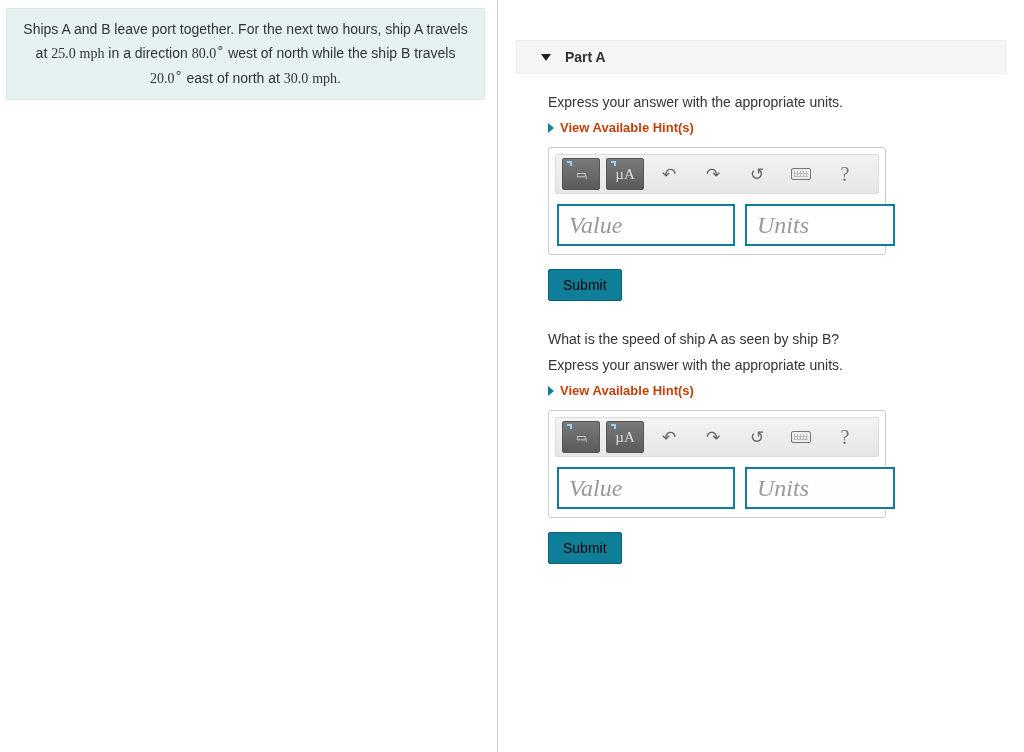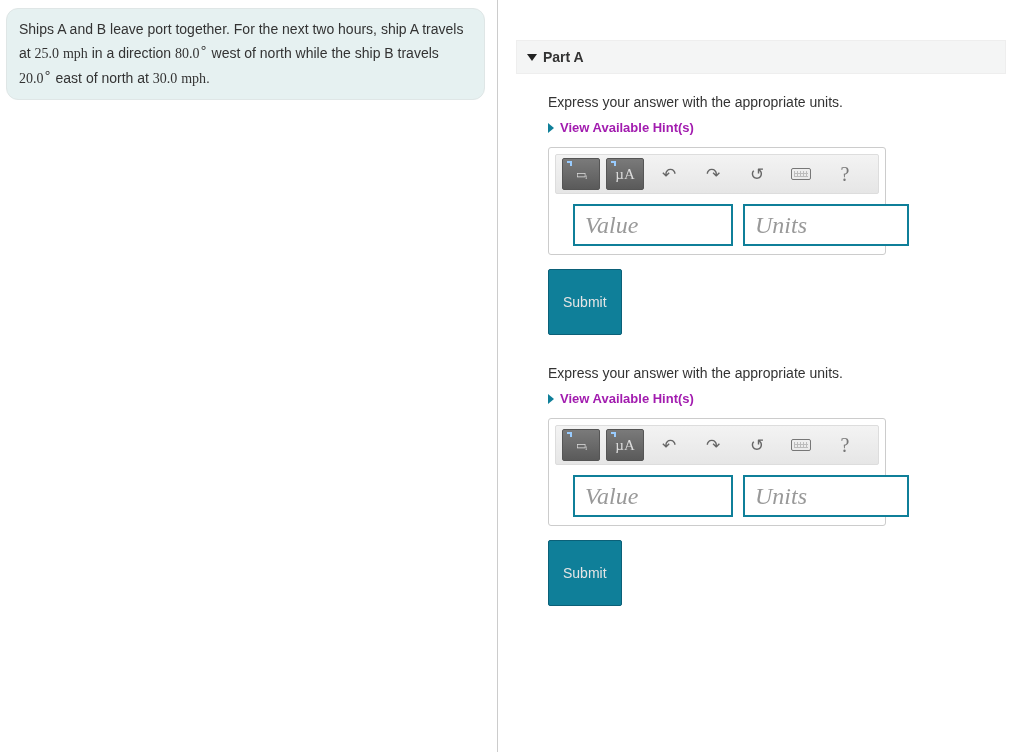--- a/index.html
+++ b/index.html
@@ -20,35 +20,36 @@
     padding: 8px 12px 8px 6px;
     min-height: 752px;
   }
   .right {
     flex: 1;
     padding: 40px 18px 20px 18px;
   }
   .problem-box {
     background: #e6f1f1;
     border: 1px solid #dfe6e6;
-    border-radius: 12px;
+    border-radius: 0;
     padding: 10px 12px;
     font-size: 14px;
     line-height: 1.45;
     color: #333;
+    text-align: center;
   }
   .serif { font-family: Georgia, 'Times New Roman', serif; }
   .deg { font-size: 13px; }
   .part-hdr {
     background: #f4f5f5;
     border: 1px solid #eee;
-    padding: 8px 10px;
+    padding: 8px 24px;
     display: flex;
     align-items: center;
-    gap: 6px;
+    gap: 14px;
     margin-bottom: 20px;
   }
   .caret-down {
     width: 0; height: 0;
     border-left: 5px solid transparent;
     border-right: 5px solid transparent;
     border-top: 7px solid #222;
   }
   .caret-right-small {
     display: inline-block;
@@ -57,21 +58,21 @@
     border-bottom: 5px solid transparent;
     border-left: 6px solid #0f7f99;
     margin-right: 6px;
     vertical-align: -1px;
   }
   .part-title { font-weight: bold; }
   .qtext { margin: 0 0 10px 32px; }
   .bold { font-weight: normal; }
   .hints {
     margin: 10px 0 12px 32px;
-    color: #a21caf;
+    color: #c2410c;
     font-weight: bold;
     cursor: pointer;
     font-size: 13px;
   }
   .answer-panel {
     margin-left: 32px;
     width: 338px;
     border: 1px solid #ccc;
     border-radius: 3px;
     padding: 6px;
@@ -119,32 +120,32 @@
   .val-input, .unit-input {
     height: 42px;
     border: 2px solid #0f7f99;
     font-family: Georgia, 'Times New Roman', serif;
     font-style: italic;
     font-size: 24px;
     color: #888;
     padding: 0 10px;
     outline: none;
   }
-  .val-input { width: 160px; margin-left: 16px; }
-  .unit-input { width: 166px; }
+  .val-input { width: 178px; }
+  .unit-input { width: 150px; }
   .val-input::placeholder, .unit-input::placeholder {
     color: #999;
     font-style: italic;
   }
   .submit-btn {
     margin: 14px 0 30px 32px;
     background: #0f7f99;
-    color: #e5e5e5;
+    color: #000000;
     border: 1px solid #0b6078;
-    padding: 24px 14px;
+    padding: 7px 14px;
     font-size: 14px;
     border-radius: 2px;
     cursor: pointer;
   }
   .kb-icon {
     display: inline-block;
     width: 20px; height: 12px;
     border: 1px solid #777;
     border-radius: 2px;
     position: relative;
@@ -215,20 +216,21 @@
           </div>
       </div>
       <div class="inputs-row">
         <input class="val-input" placeholder="Value" style="">
         <input class="unit-input" placeholder="Units" style="">
       </div>
     </div>
     <button class="submit-btn">Submit</button>
 
     
+    <div class="qtext">What is the speed of ship A as seen by ship B?</div>
     <div class="qtext bold">Express your answer with the appropriate units.</div>
     <div class="hints">
       <span class="caret-right-small"></span><span>View Available Hint(s)</span>
     </div>
 
     <div class="answer-panel">
       <div class="toolbar">
         <div class="tool-btn tool-dark">
             <span class="tick"></span>
             <span style="font-size:11px;letter-spacing:-1px">▭ᵢ</span>

